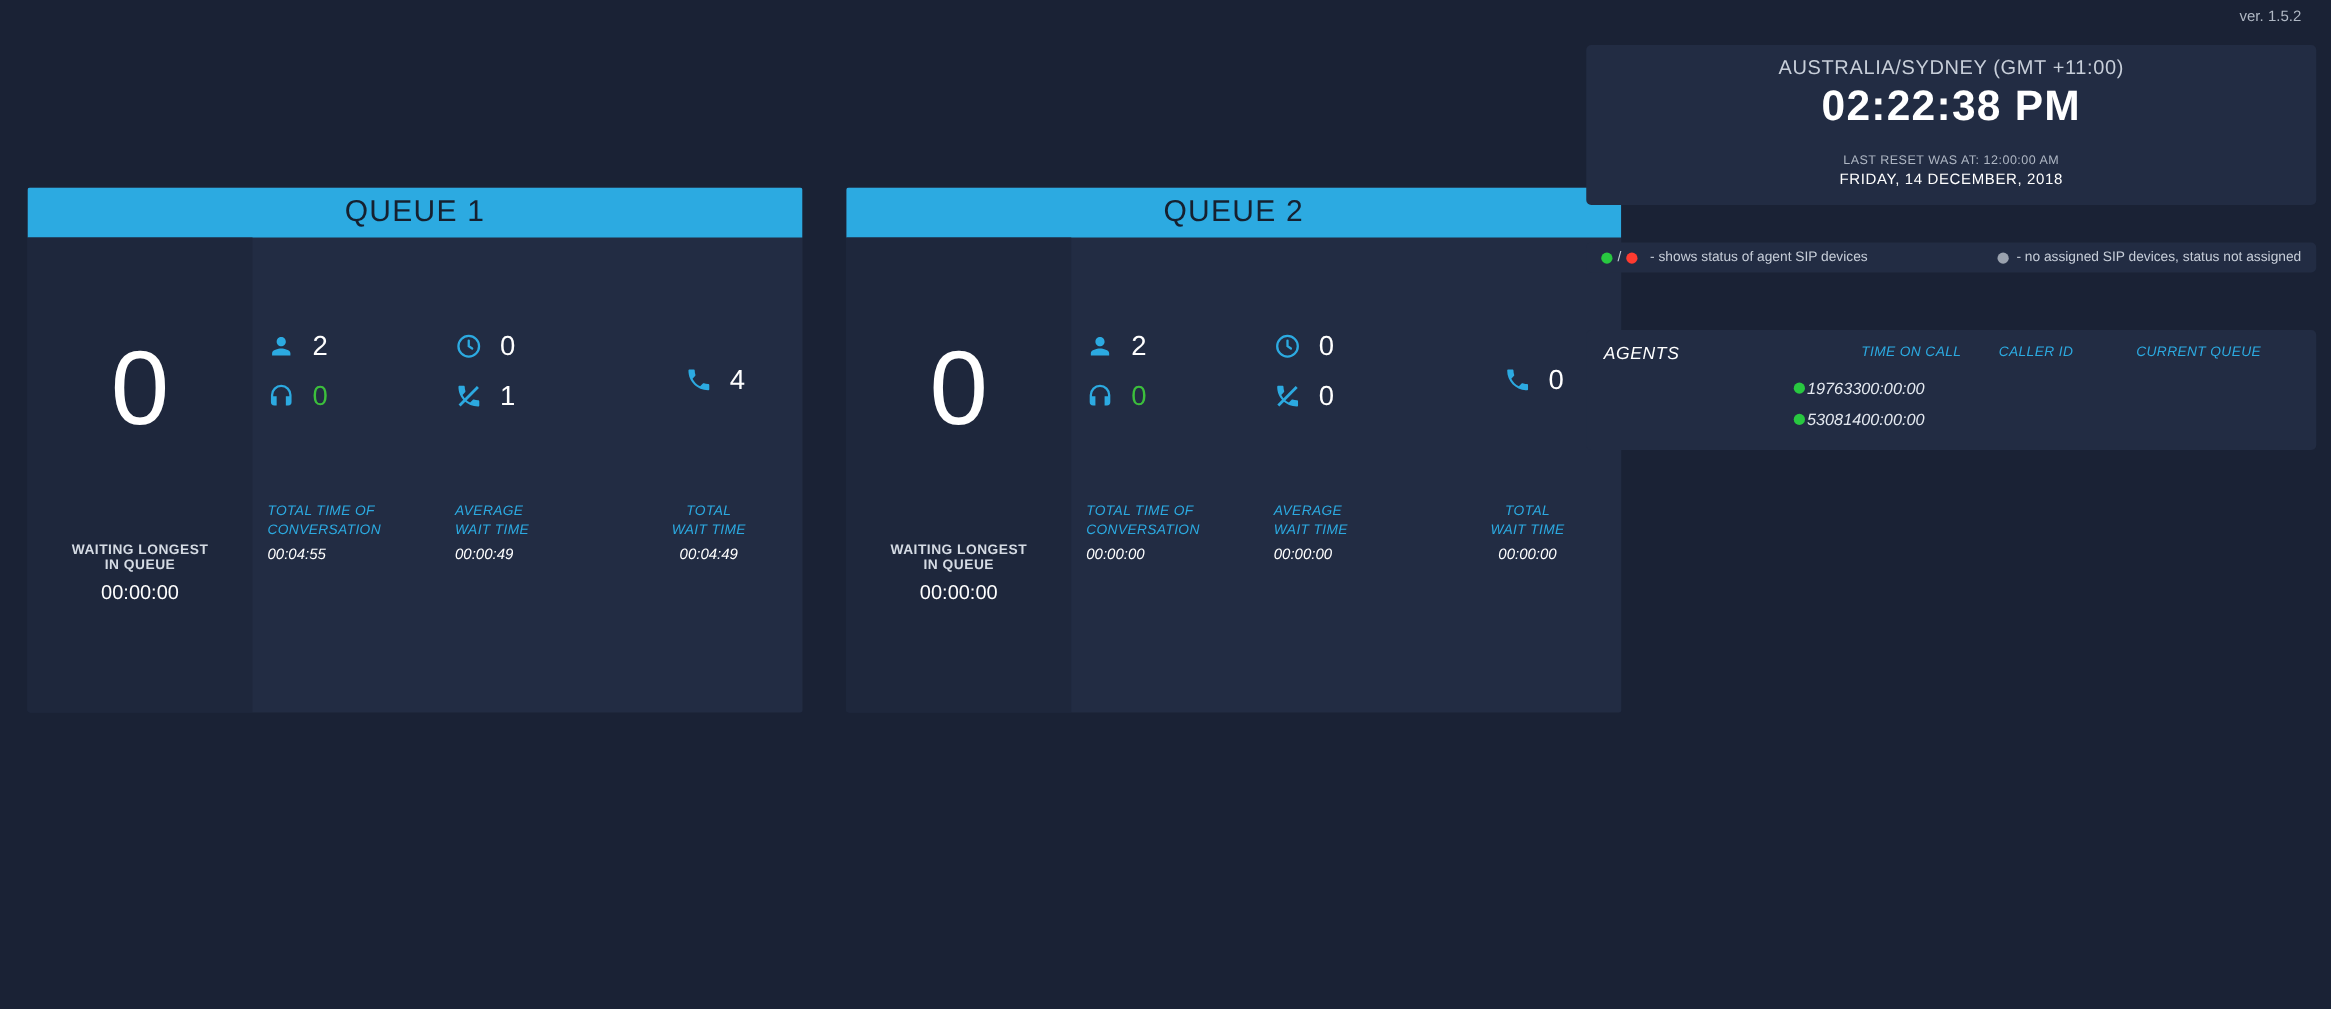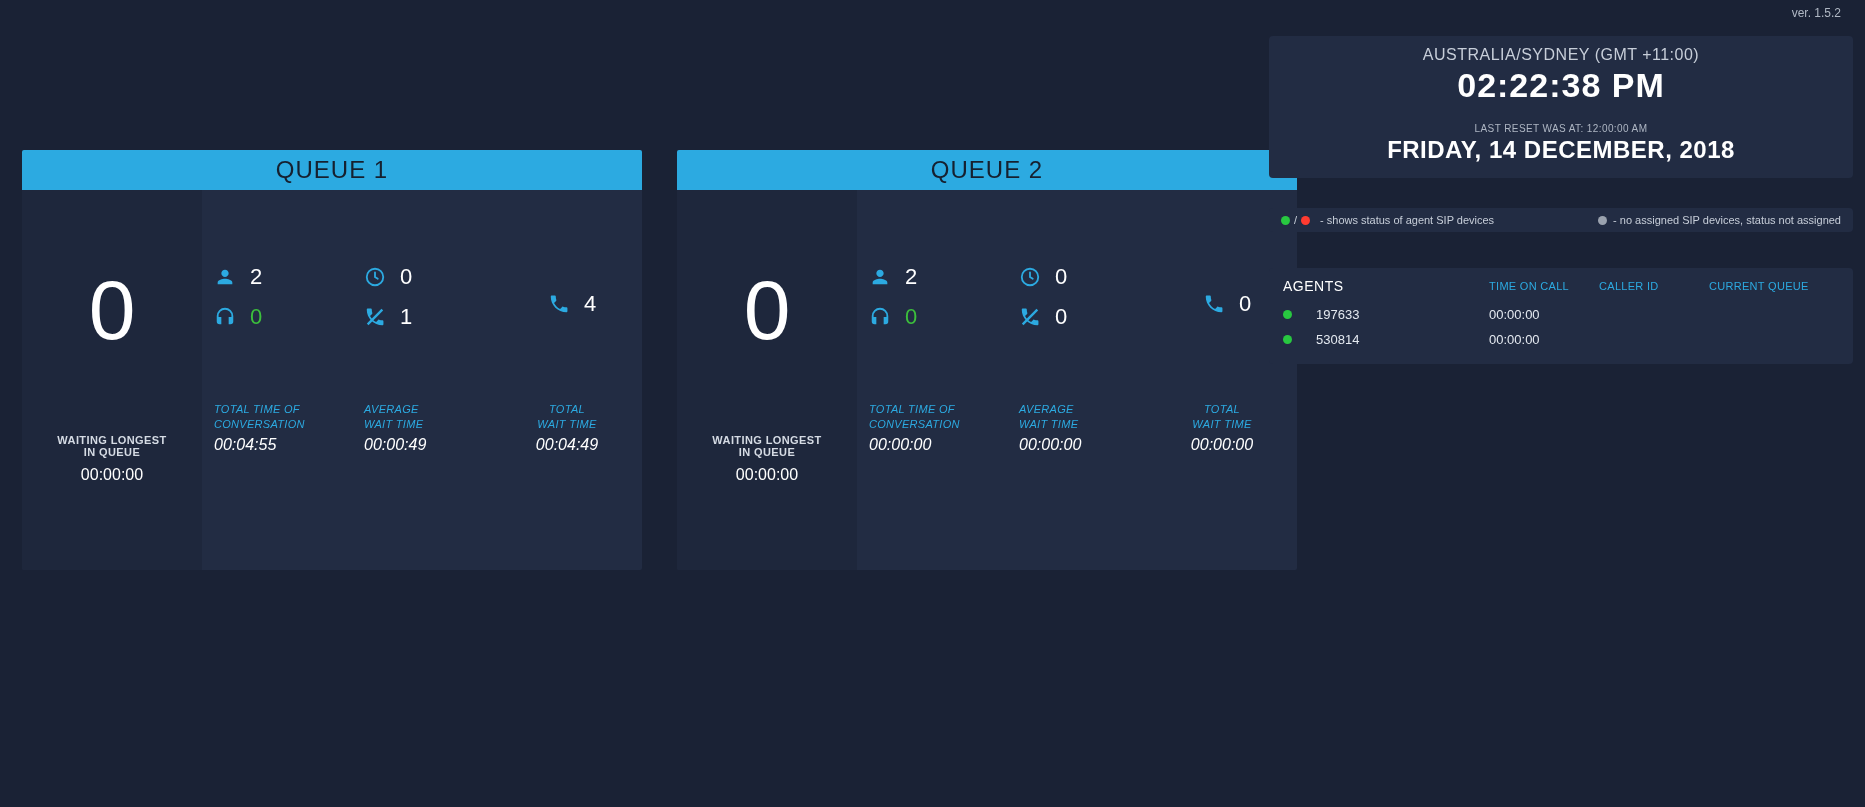--- a/index.html
+++ b/index.html
@@ -113,42 +113,42 @@
   .metric {
     padding-right: 10px;
   }
   .metric-label {
     font-size: 11px;
     color: #2caae1;
     line-height: 1.35;
     letter-spacing: 0.3px;
   }
   .metric-val {
-    font-size: 16px;
+    font-size: 12px;
     color: #fff;
     margin-top: 4px;
   }
 
   
   .side {
     position: absolute;
     top: 36px;
     right: 12px;
     width: 584px;
   }
   .clock-card {
     background: #222c43;
     border-radius: 4px;
     text-align: center;
     padding: 10px 10px 14px;
   }
   .tz { font-size: 16px; color: #c7ced9; letter-spacing: 0.5px; }
   .clock-time { font-size: 34px; font-weight: 600; margin-top: 2px; letter-spacing: 1px; }
   .reset { font-size: 10px; color: #aeb6c3; margin-top: 18px; letter-spacing: 0.4px;}
-  .date { font-size: 24px; font-weight: 700; margin-top: 2px; letter-spacing: 0.5px; }
+  .date { font-size: 12px; font-weight: 400; margin-top: 2px; letter-spacing: 0.5px; }
 
   .legend-card {
     background: #222c43;
     border-radius: 4px;
     margin-top: 30px;
     padding: 6px 12px;
     font-size: 11px;
     color: #c7ced9;
     display: flex;
     justify-content: space-between;
@@ -157,42 +157,43 @@
   .dot { width: 9px; height: 9px; border-radius: 50%; display: inline-block; vertical-align: middle; }
   .dot-green { background: #28c840; }
   .dot-red { background: #ff3b30; }
   .dot-grey { background: #9aa2ae; }
   .legend-left { display: flex; align-items: center; gap: 4px; }
   .legend-right { display: flex; align-items: center; gap: 6px; }
 
   .agents-card {
     background: #222c43;
     border-radius: 4px;
-    margin-top: 36px;
+    margin-top: 46px;
     padding: 10px 14px 12px;
+    font-style: italic;
   }
   .agents-header {
     display: grid;
     grid-template-columns: 1fr 110px 110px 130px;
     align-items: center;
     font-size: 11px;
     color: #2caae1;
     letter-spacing: 0.3px;
     padding-bottom: 8px;
   }
   .agents-header .hdr-name { color: #fff; font-size: 14px; letter-spacing: 0.5px; }
   .agent-row {
     display: grid;
     grid-template-columns: 1fr 110px 110px 130px;
     align-items: center;
     font-size: 13px;
     color: #e4e9f0;
     padding: 5px 0;
   }
-  .agent-name { display: flex; align-items: center; gap: 24px; }
+  .agent-name { display: flex; align-items: center; gap: 2px; justify-content: flex-end; }
 </style>
 </head>
 <body>
 
 <div class="version">ver. 1.5.2</div>
 
 <div class="main">
   <div class="queues" id="queues-container">
       <div class="queue-card">
     <div class="queue-header">QUEUE 1</div>

